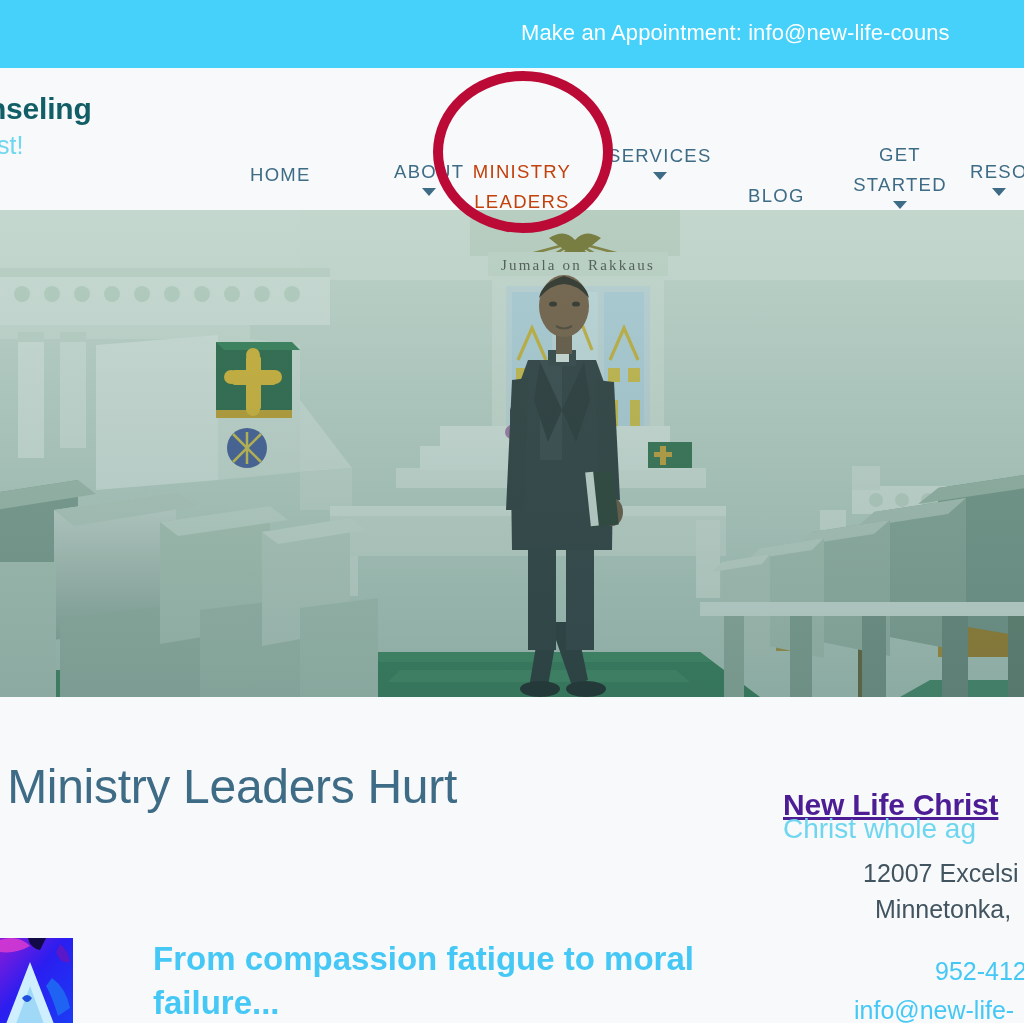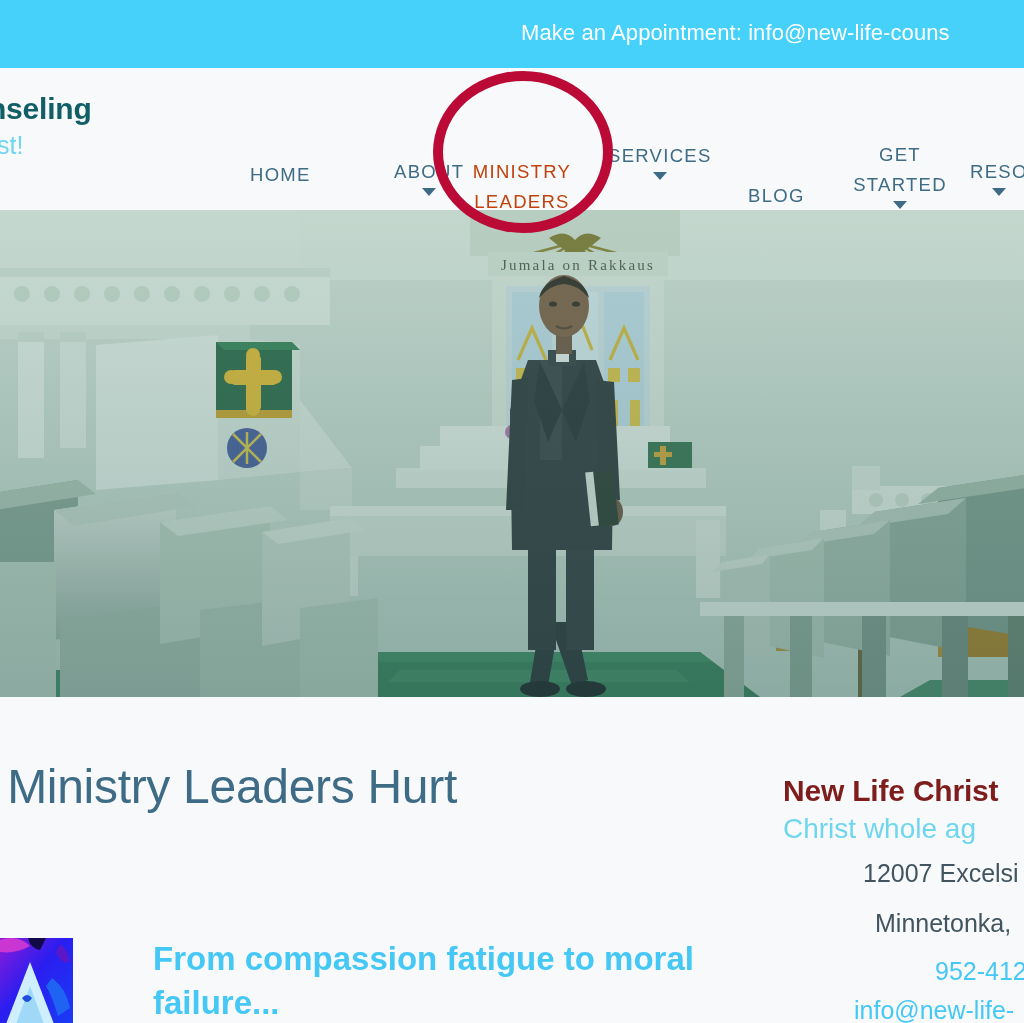--- a/index.html
+++ b/index.html
@@ -90,34 +90,34 @@
   .post-thumb svg { display:block; width:73px; height:86px; }
   .post-link {
     position:absolute; left:117px; top:-1px; width:560px;
     font-size:33px; color:#45c8f5; line-height:1.33;
     cursor:pointer; font-weight:700;margin-left:36px;
   }
 
   
   .sidebar { position:absolute; left:760px; top:697px; width:300px; }
   .sb-title {
-    position:absolute; left:23px; top:77px;
-    font-size:30px; font-weight:bold; color:#7f1d1d;
-    white-space:nowrap; letter-spacing:-0.2px;
+    position:absolute; left:23px; top:91px;
+    font-size:30px; font-weight:bold; color:#4c1d95;
+    white-space:nowrap; letter-spacing:-0.2px;text-decoration:underline;
   }
   .sb-tag {
     position:absolute; left:23px; top:116px;
     font-size:28px; color:#6fd6f0; white-space:nowrap; font-weight:400;
   }
   .sb-addr1 {
     position:absolute; left:103px; top:162px;
     font-size:25px; color:#41545f; white-space:nowrap; font-weight:400;
   }
   .sb-addr2 {
-    position:absolute; left:115px; top:212px;
+    position:absolute; left:115px; top:198px;
     font-size:25px; color:#41545f; white-space:nowrap; font-weight:400;
   }
   .sb-phone {
     position:absolute; left:175px; top:260px;
     font-size:25px; color:#45c8f5; white-space:nowrap; cursor:pointer; font-weight:400;
   }
   .sb-email {
     position:absolute; left:94px; top:299px;
     font-size:25px; color:#45c8f5; white-space:nowrap; cursor:pointer; font-weight:400;
   }

